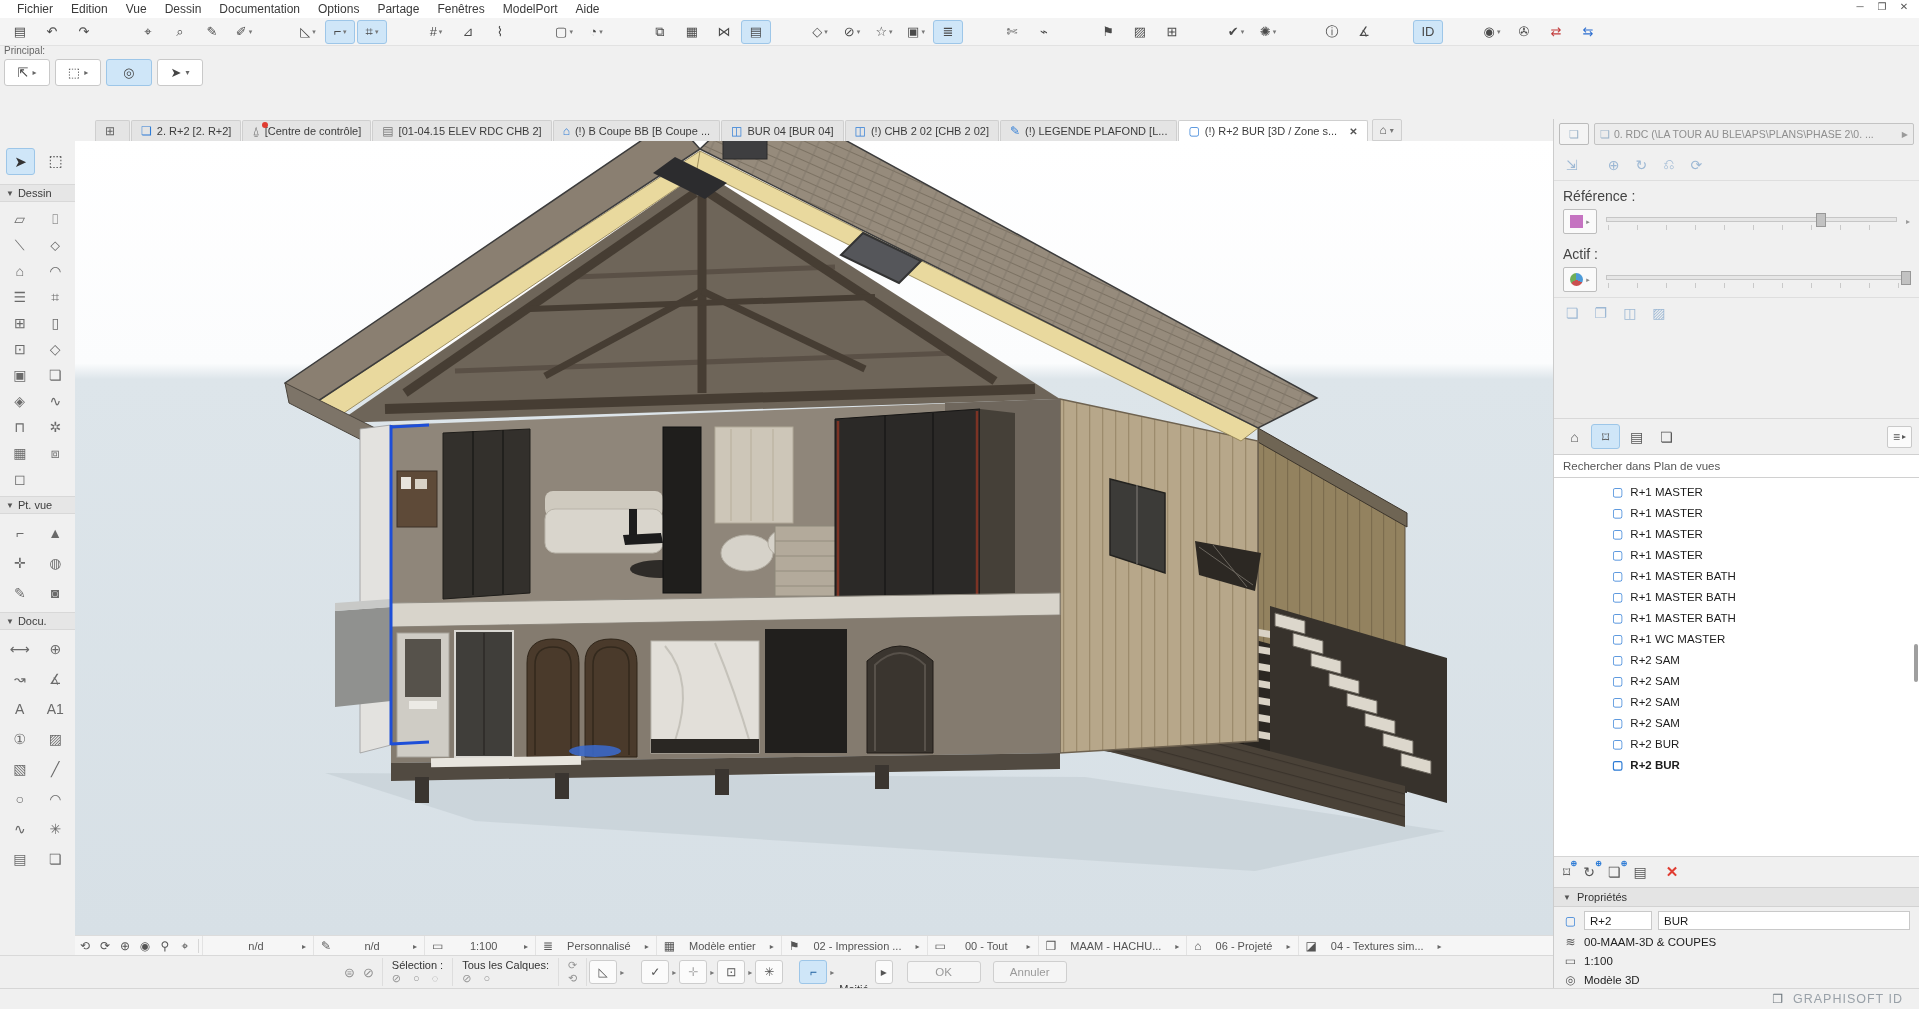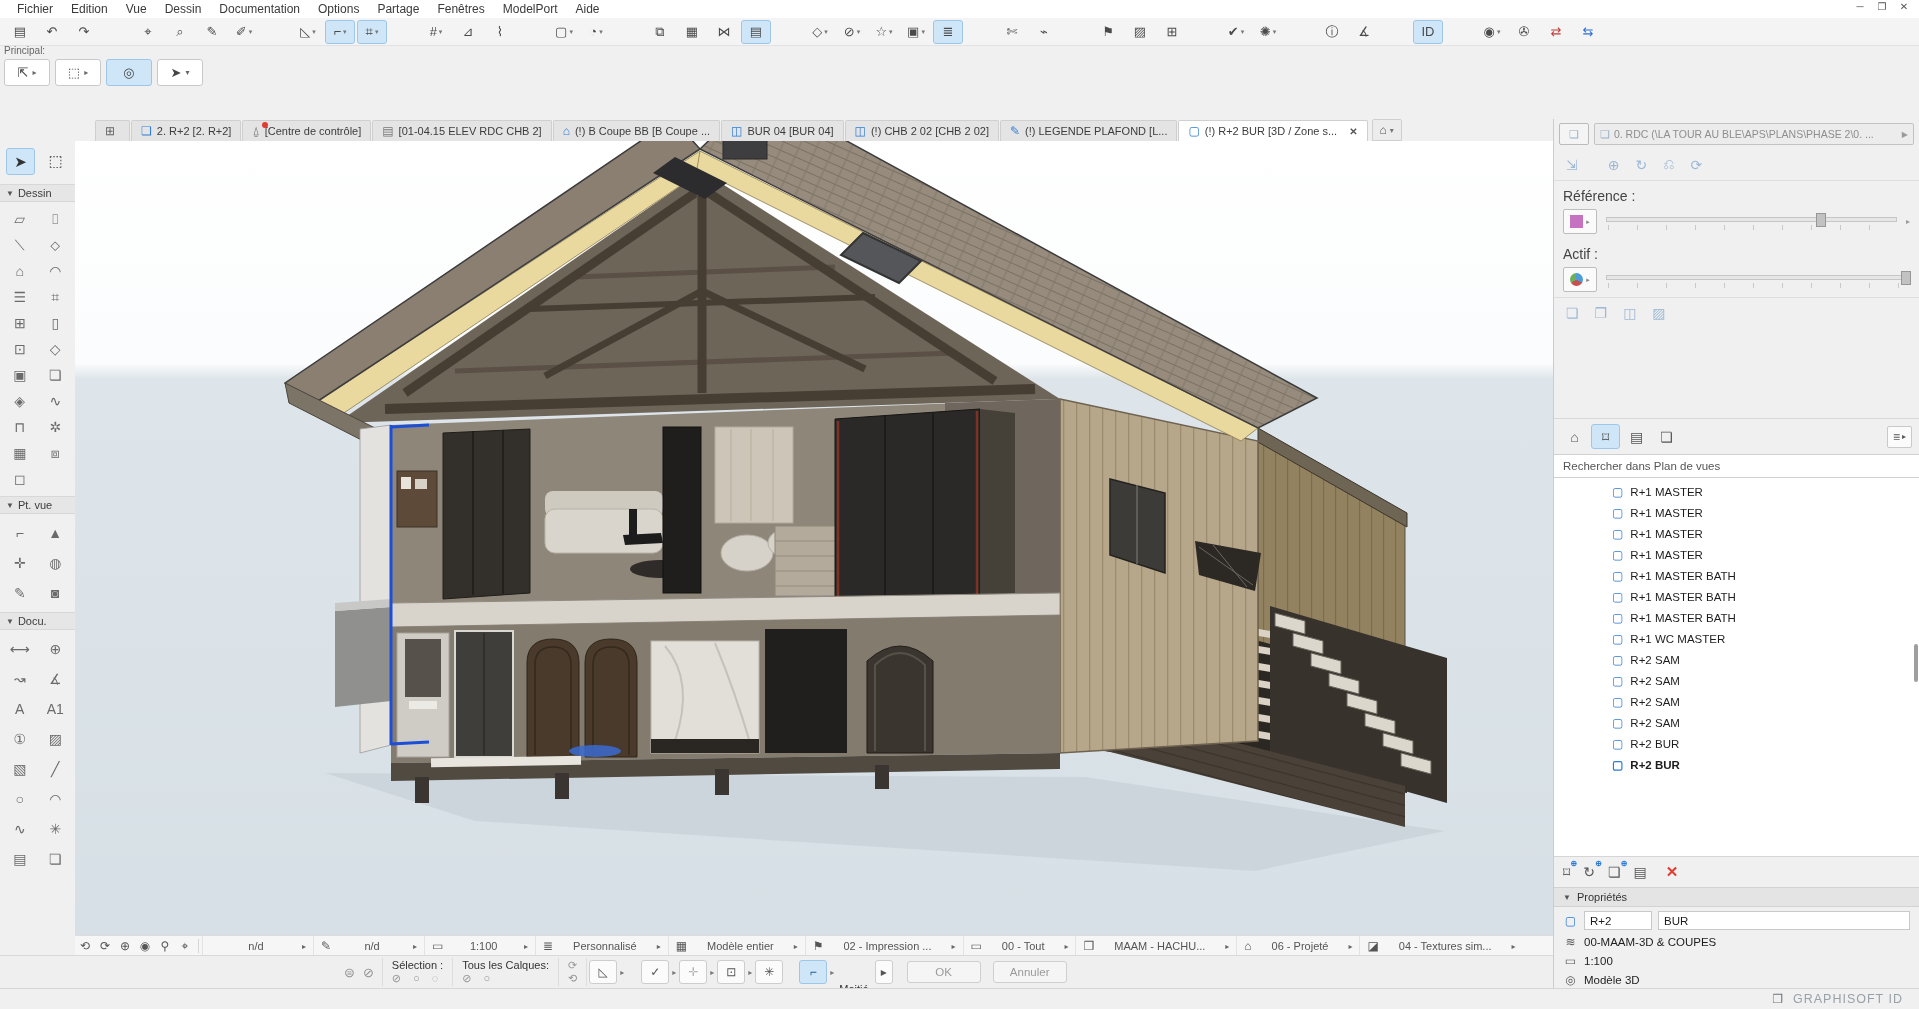--- a/index.html
+++ b/index.html
@@ -54,21 +54,21 @@
   .tgrid.wide .tool{height:30px;}
 
   
   .viewport{position:absolute;top:141px;left:75px;width:1478px;height:794px;background:#fff;overflow:hidden;}
 
   
   .quickbar{position:absolute;left:75px;top:935px;width:1478px;height:20px;background:#f6f6f6;border-top:1px solid #dcdcdc;
             display:flex;align-items:center;font-size:11px;color:#555;overflow:hidden;}
   .qico{width:20px;text-align:center;font-size:12px;color:#555;}
   .qsep{width:1px;height:14px;background:#d7d7d7;margin:0 3px;}
-  .qitem{display:flex;align-items:center;gap:20px;padding:0 7px;height:100%;border-left:1px solid #e3e3e3;min-width:96px;
+  .qitem{display:flex;align-items:center;gap:14px;padding:0 7px;height:100%;border-left:1px solid #e3e3e3;min-width:96px;
          justify-content:space-between;white-space:nowrap;}
   .qitem .ar{font-size:8px;color:#666;}
   .qitem .qi{font-size:12px;color:#555;}
 
   
   .editbar{position:absolute;left:0;top:955px;width:1553px;height:33px;background:#efefef;border-top:1px solid #d9d9d9;
            display:flex;align-items:center;font-size:11px;color:#444;box-sizing:border-box;}
   .ebspacer{width:336px;height:100%;}
   .ebgroup{display:flex;flex-direction:column;justify-content:center;height:28px;padding:0 9px;border-right:1px solid #dddddd;}
   .eblabel{font-size:11px;color:#333;line-height:13px;white-space:nowrap;}

